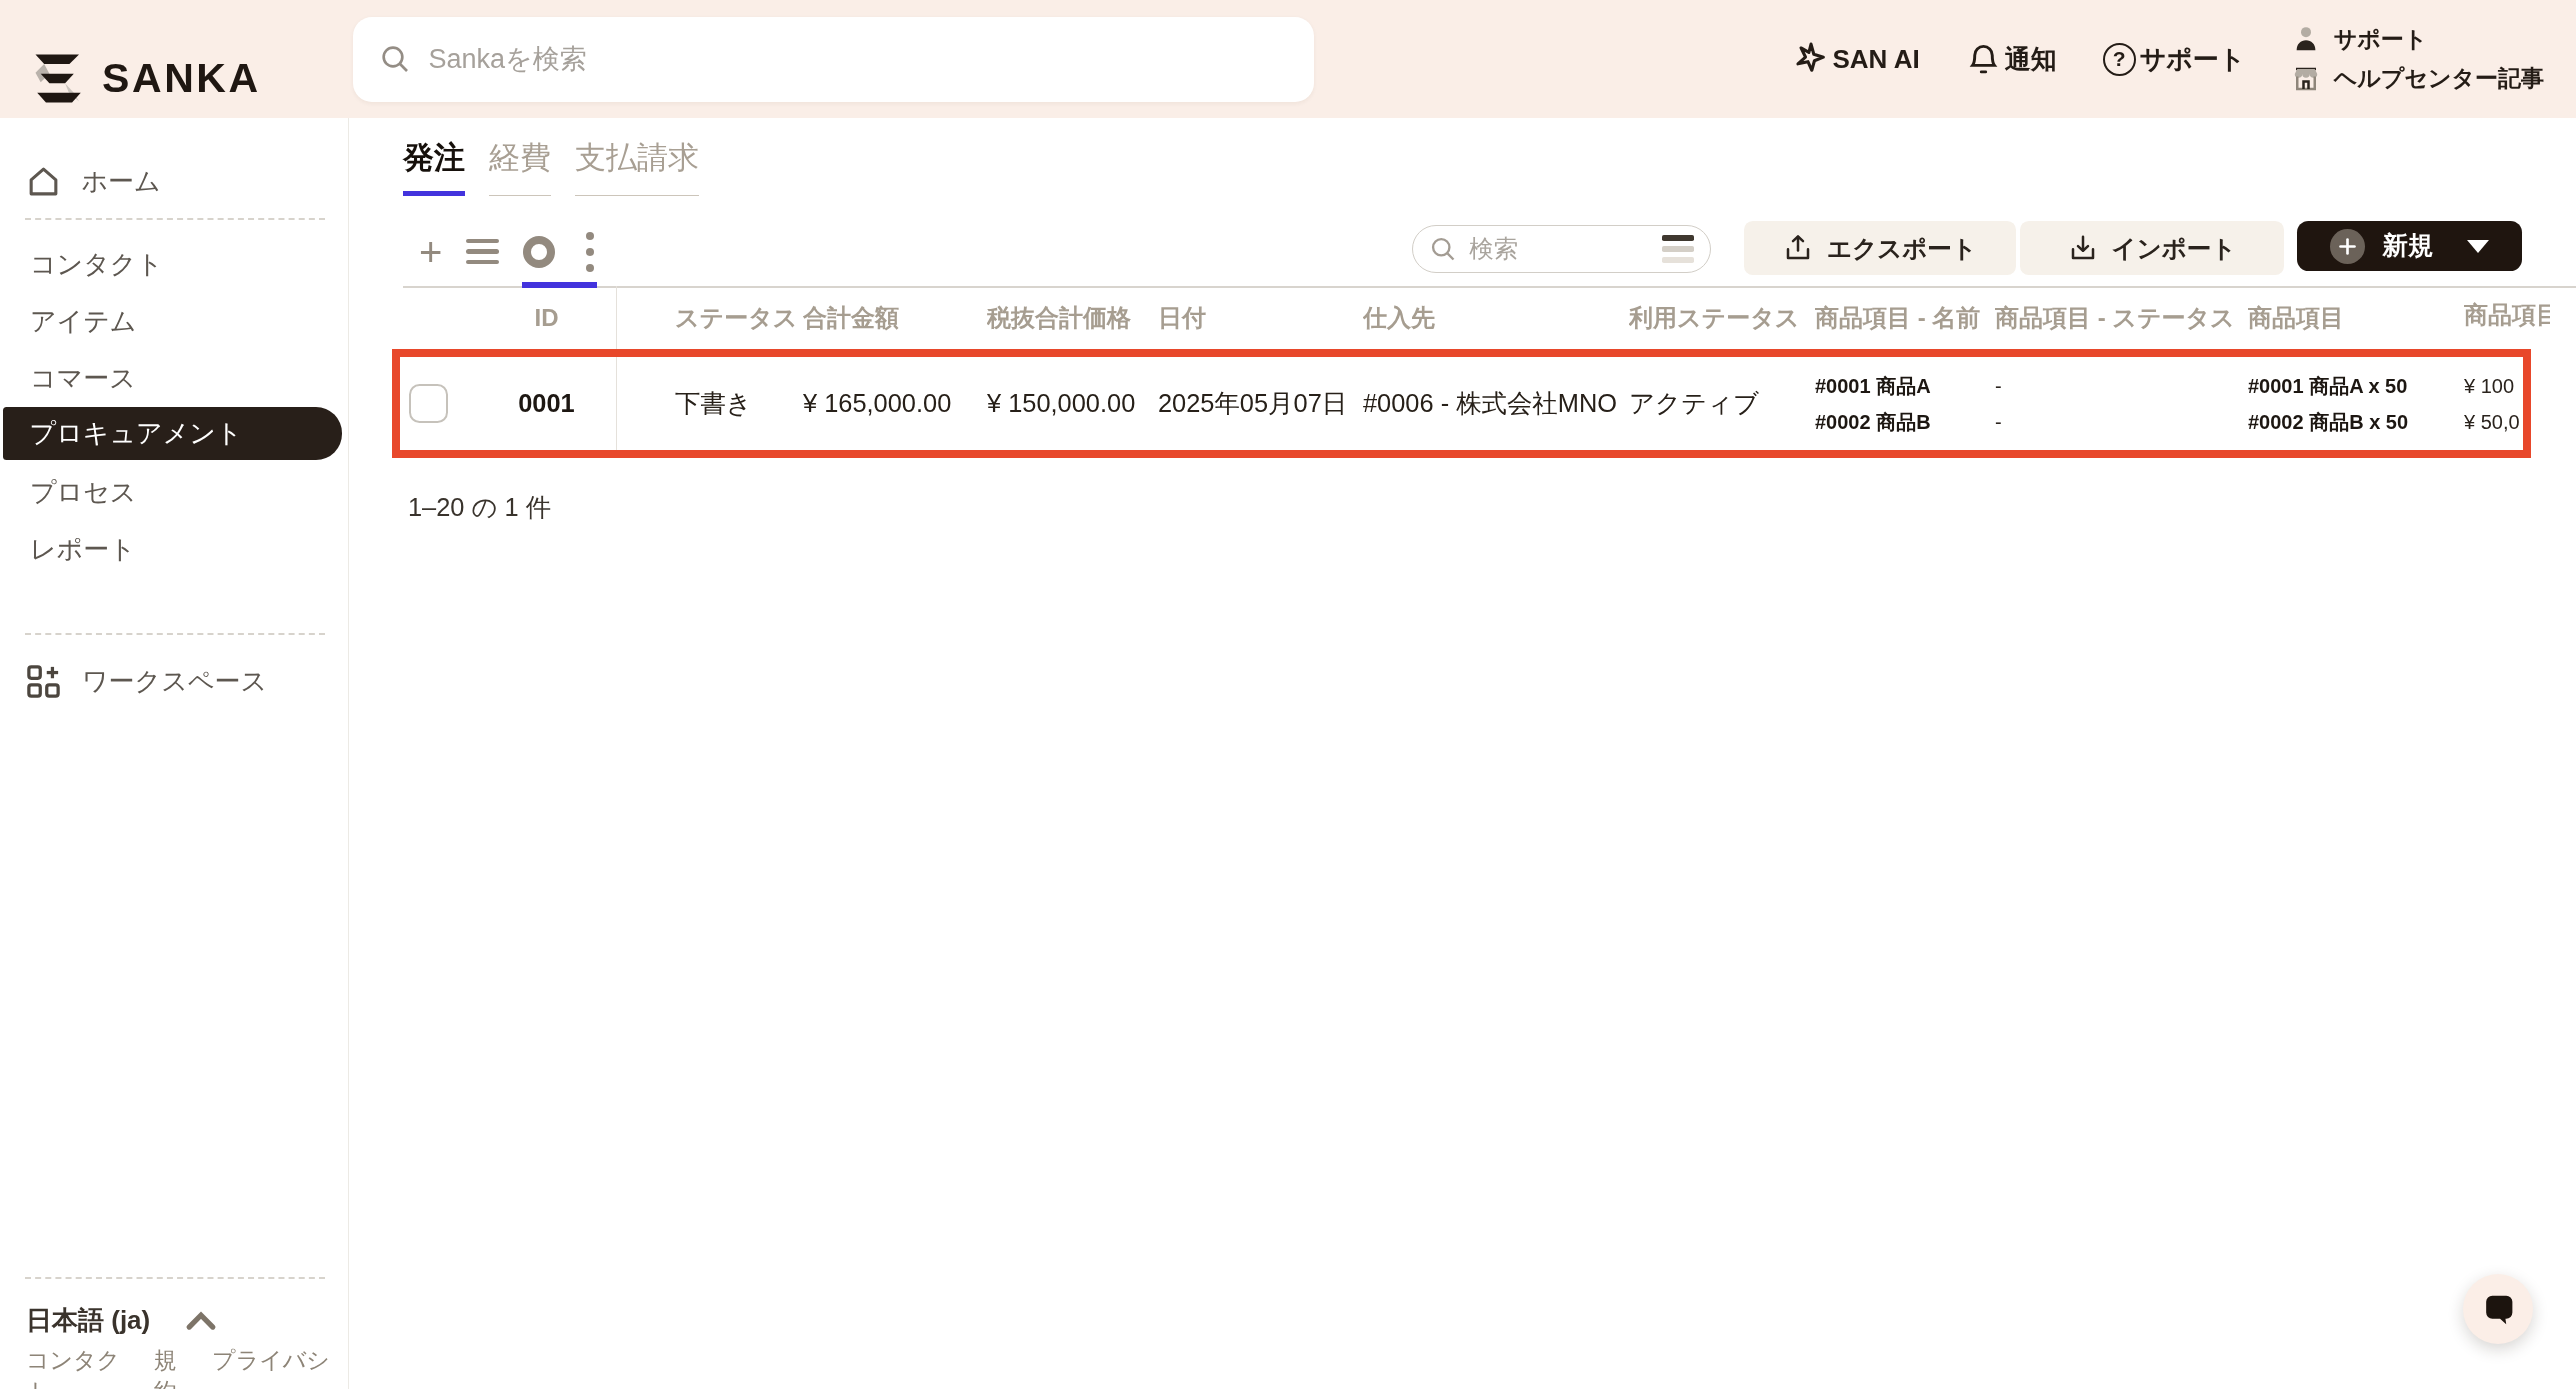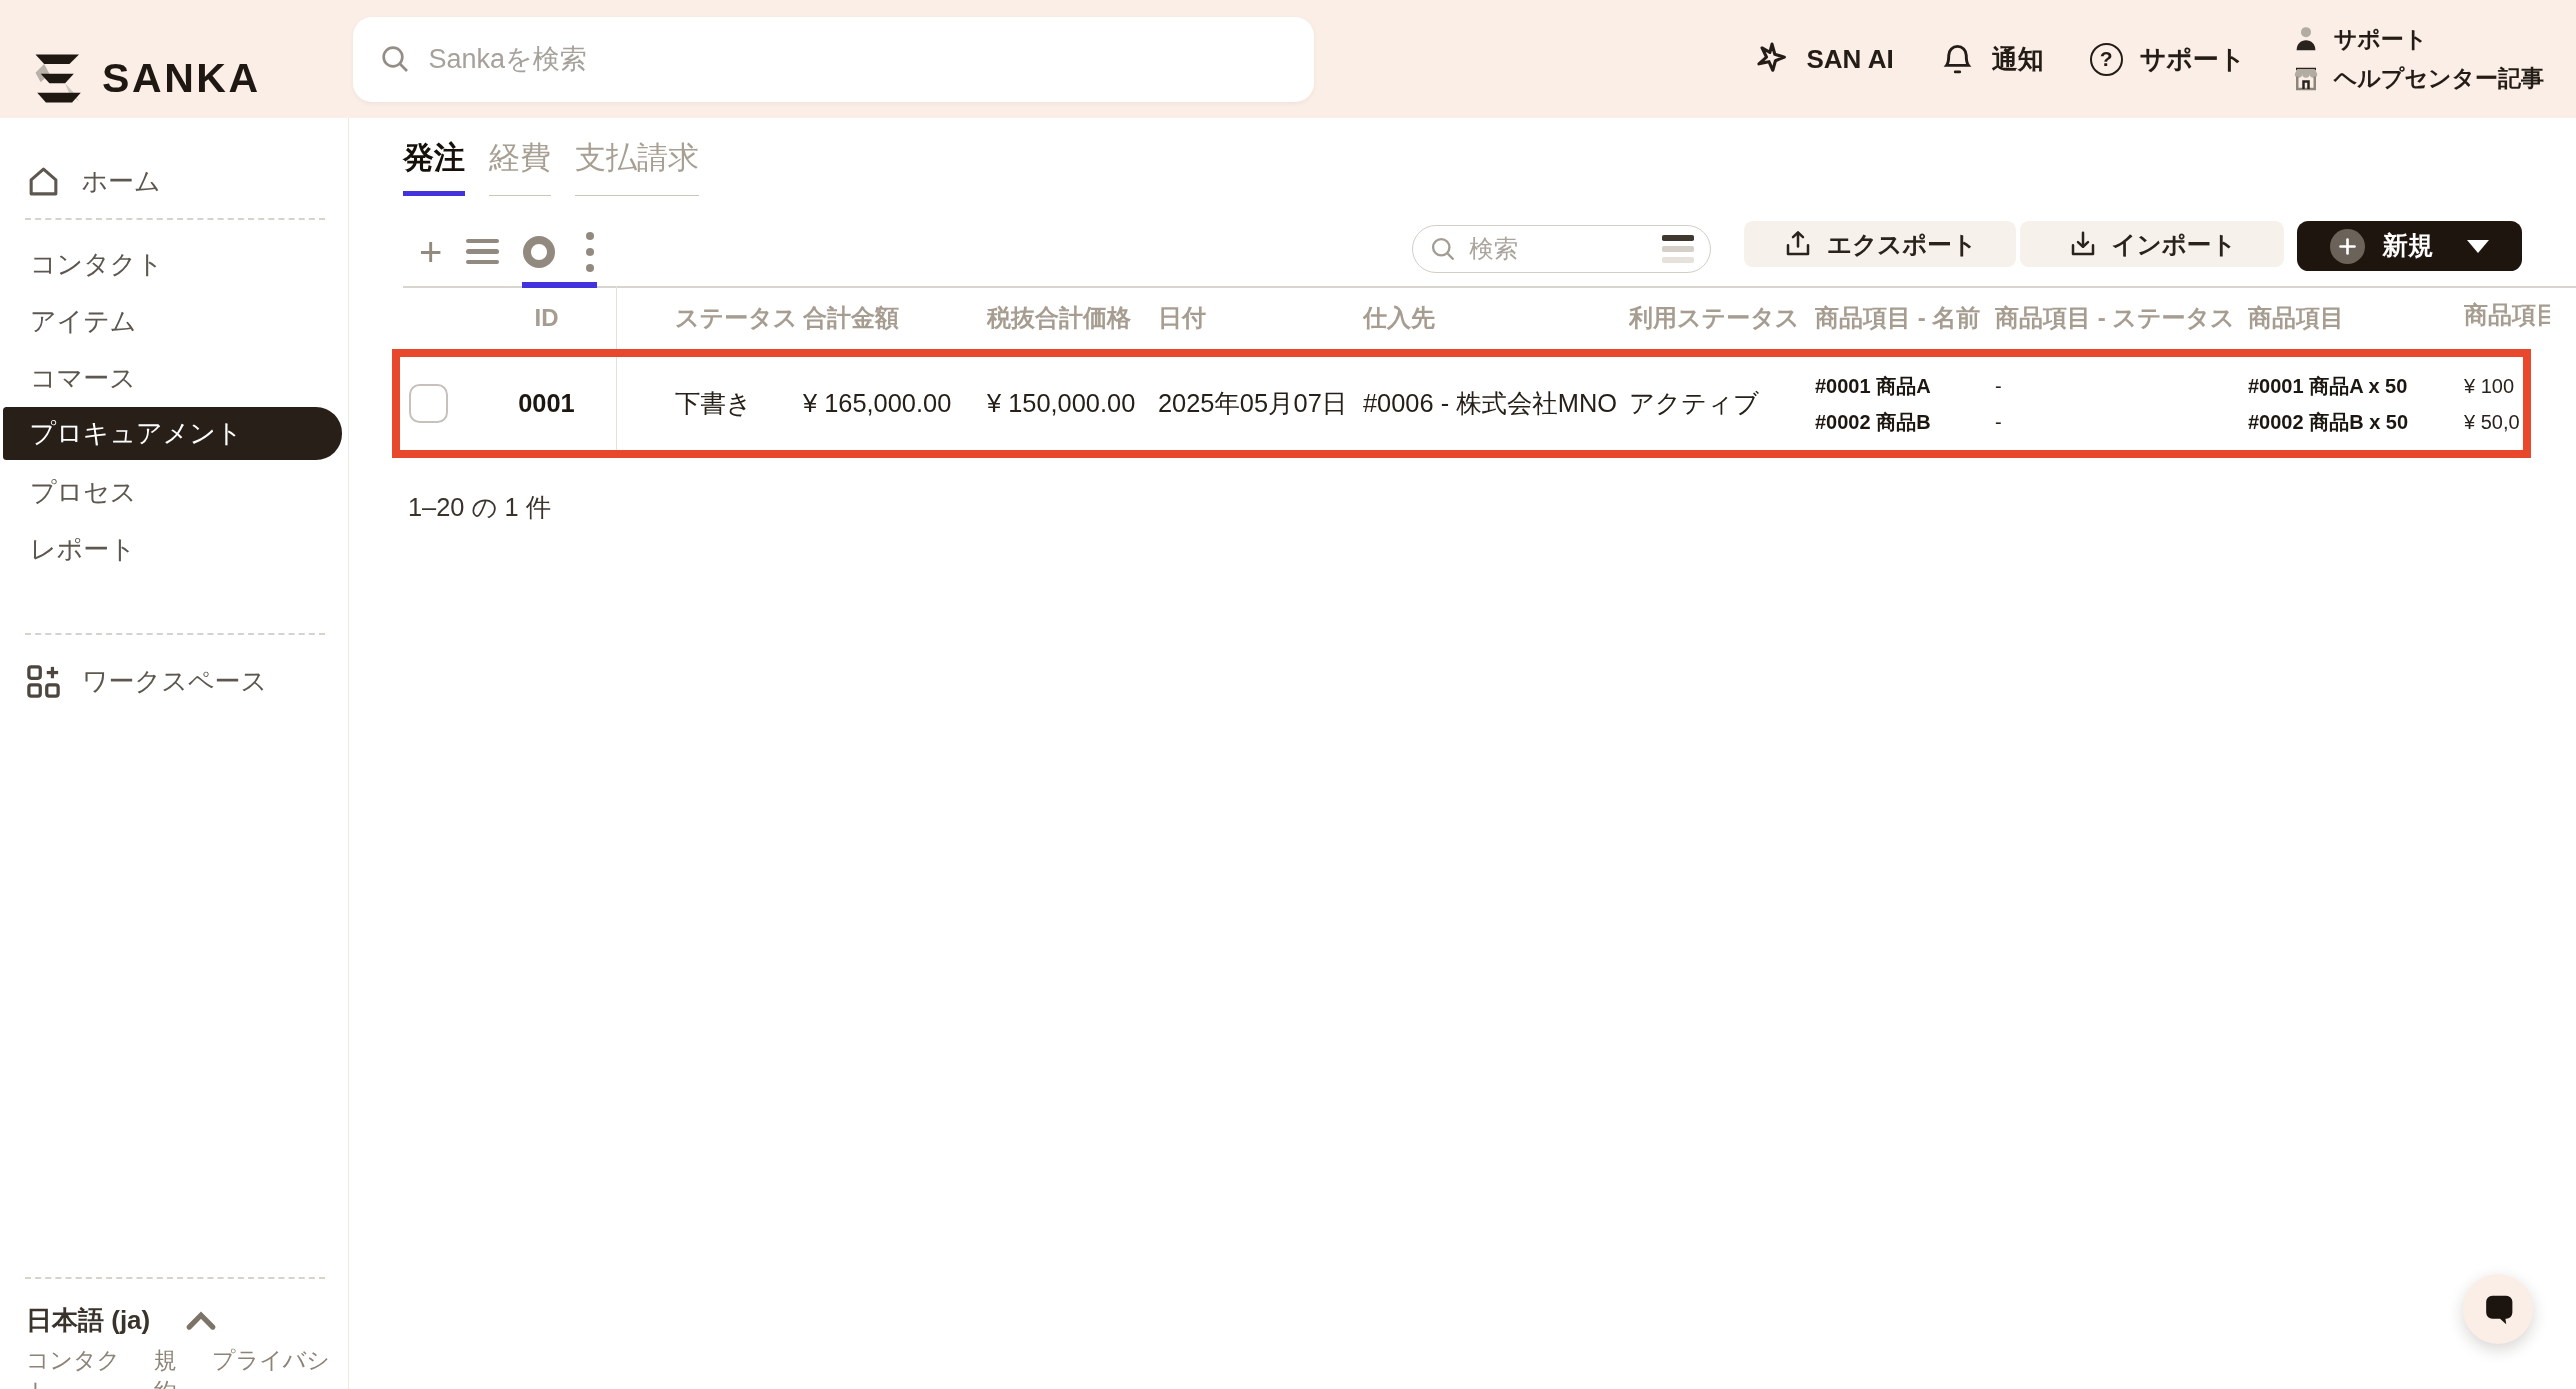--- a/index.html
+++ b/index.html
@@ -10,21 +10,21 @@
   .header { position:absolute; left:0; top:0; width:2576px; height:118px;
             background:#faeee7; display:flex; align-items:center; }
   .logo { position:absolute; left:32px; top:29px; display:flex; align-items:center; gap:16px;margin-top:20px; }
   .logo-text { font-size:41px; font-weight:800; letter-spacing:2.6px; color:#1f1712; }
   .hsearch { position:absolute; left:353px; top:16.6px; width:961px; height:85px; background:#fff;
              border-radius:19px; box-shadow:0 1.8px 4.4px rgba(60,40,20,.05); display:flex; align-items:center; padding:0 26px; }
   .hsearch input { border:none; outline:none; font-size:27px; color:#4a443e; width:789px; margin-left:17.5px;
                    font-family:inherit; background:transparent; }
   .hsearch input::placeholder { color:#a6a19b; }
   .hright { position:absolute; right:32px; top:0; height:118px; display:flex; align-items:center; gap:46px; }
-  .hbtn { display:flex; align-items:center; gap:17px; font-size:26px; font-weight:700; color:#241c16; cursor:pointer; }
+  .hbtn { display:flex; align-items:center; gap:4px; font-size:26px; font-weight:700; color:#241c16; cursor:pointer; }
   .hstack { display:flex; flex-direction:column; gap:8.8px; }
   .hstack-row { display:flex; align-items:center; gap:12.3px; font-size:23px; font-weight:700; color:#241c16; }
   .qmark { width:33px; height:33px; border:2.6px solid #241c16; border-radius:50%;
            display:flex; align-items:center; justify-content:center; font-size:21px; font-weight:700; }
 
   
   .sidebar { position:absolute; left:0; top:118px; width:349px; height:1271px; background:#fff;
              border-right:1.8px solid #eceae5; }
   .side-item { position:absolute; left:0; width:396px; height:49px; display:flex; align-items:center;
                padding-left:25.4px; gap:19px; font-size:26px; color:#5d5750; cursor:pointer; }
@@ -61,21 +61,21 @@
              border-radius:24.5px; background:#fff; display:flex; align-items:center; padding:0 16px; }
   .tsearch input { border:none; outline:none; width:175px; font-size:24.5px; margin-left:12.3px;
                    font-family:inherit; background:transparent; color:#4a443e; }
   .tsearch input::placeholder { color:#a9a49d; }
   .filter-ic { margin-left:auto; display:flex; flex-direction:column; gap:5.3px; cursor:pointer; }
   .filter-ic i { width:32px; height:6.1px; border-radius:1.8px; }
   .filter-ic i:nth-child(1){ background:#3f382f; }
   .filter-ic i:nth-child(2){ background:#d4cfc7; }
   .filter-ic i:nth-child(3){ background:#e6e1da; }
 
-  .btn-soft { position:absolute; top:103px; height:46px; background:#f6f1ea; border-radius:8.8px;
+  .btn-soft { position:absolute; top:103px; height:54px; background:#f6f1ea; border-radius:8.8px;
               display:flex; align-items:center; justify-content:center; gap:14px;
               font-size:24.5px; font-weight:700; color:#2a231d; cursor:pointer; }
   .btn-dark { position:absolute; left:1948px; top:103px; width:225px; height:50px; background:#1f150f;
               border-radius:11.4px; display:flex; align-items:center; justify-content:center; gap:17.5px;
               font-size:25.4px; font-weight:700; color:#fff; cursor:pointer; }
   .plus-circle { width:35px; height:35px; background:#6b6259; border-radius:50%; display:flex;
                  align-items:center; justify-content:center; }
   .caret-down { width:0; height:0; border-left:11.4px solid transparent; border-right:11.4px solid transparent;
                 border-top:13px solid #fff; margin-left:16px; }
 

